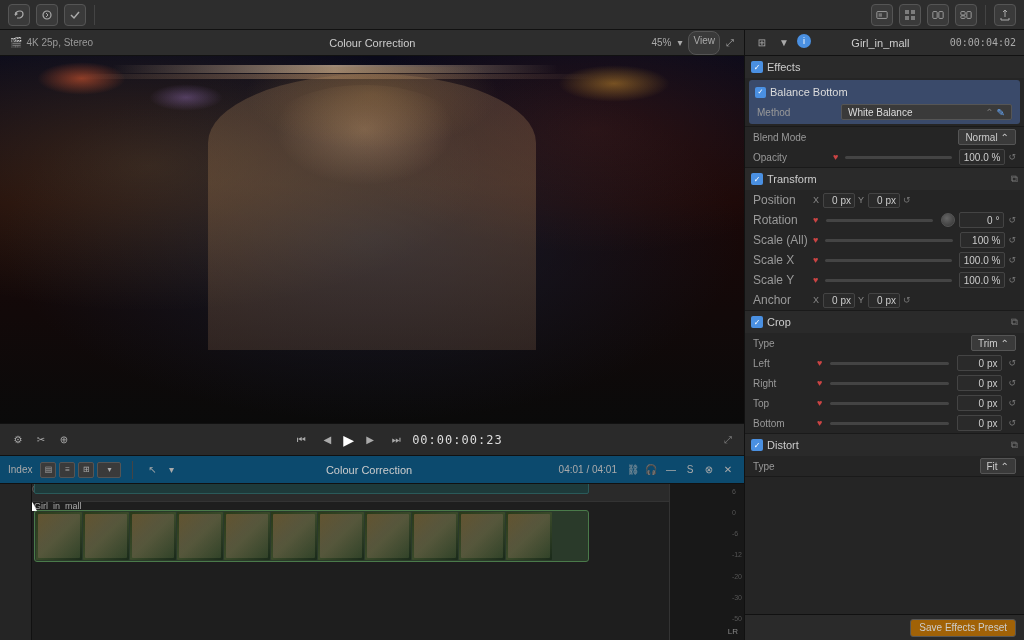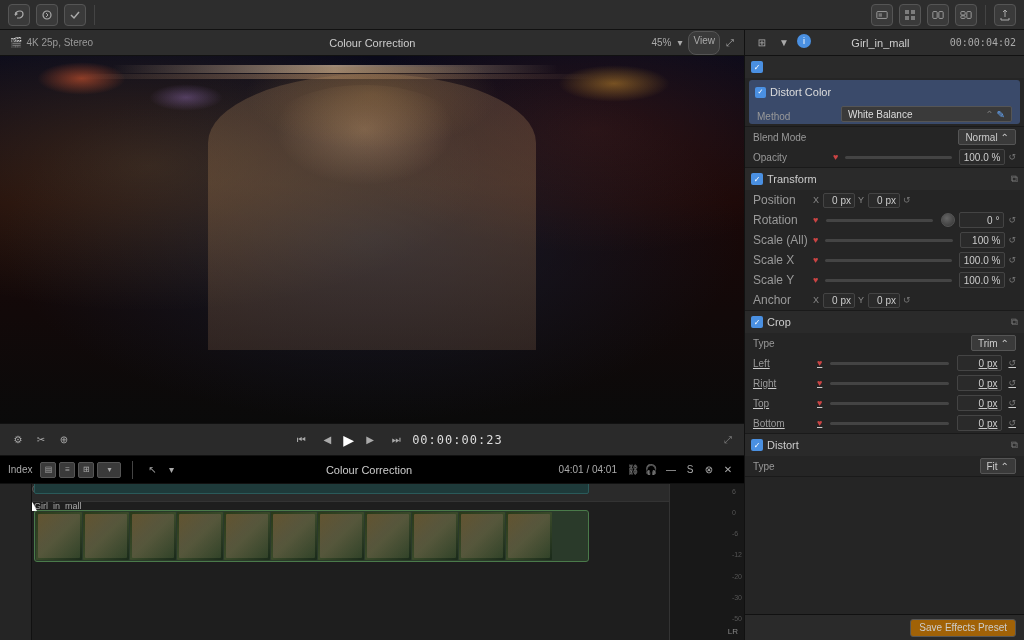--- a/index.html
+++ b/index.html
@@ -147,21 +147,21 @@
     .timeline-area {
       height: 185px;
       background: #1e1e1e;
       border-top: 1px solid #111;
       display: flex;
       flex-direction: column;
       flex-shrink: 0;
     }
     .timeline-header {
       height: 28px;
-      background: #000000;
+      background: #0c4a6e;
       border-bottom: 1px solid #111;
       display: flex;
       align-items: center;
       padding: 0 8px;
       gap: 8px;
     }
     .timeline-btn {
       color: #aaa; font-size: 10px; cursor: pointer;
       display: flex; align-items: center; gap: 3px;
     }
@@ -384,21 +384,21 @@
       background: #4a90e2;
       border-radius: 2px;
       display: flex; align-items: center; justify-content: center;
       color: #fff; font-size: 7px;
       flex-shrink: 0;
     }
     .sub-title { color: #ddd; font-size: 11px; }
     .param-row {
       height: 20px;
       display: flex;
-      align-items: flex-end;
+      align-items: center;
       padding: 0 8px;
       gap: 4px;
     }
     .param-label {
       color: #999; font-size: 10px;
       width: 80px; flex-shrink: 0;
     }
     .param-value-text {
       flex: 1;
       height: 16px;
@@ -489,21 +489,21 @@
       background: radial-gradient(circle at 40% 35%, #666, #333);
       border: 1px solid #555;
       display: flex; align-items: center; justify-content: center;
       cursor: pointer;
     }
 
     
     .crop-row {
       height: 20px;
       display: flex; align-items: center;
-      padding: 0 8px; gap: 4px; text-decoration: underline;
+      padding: 0 8px; gap: 4px;
     }
     .crop-label { color: #999; font-size: 10px; width: 60px; }
     .crop-heart { color: #c44; font-size: 9px; }
 
     
     .bottom-bar {
       height: 26px;
       background: #2a2a2a;
       border-top: 1px solid #111;
       display: flex;
@@ -782,26 +782,27 @@
       </div>
       <span class="inspector-title">Girl_in_mall</span>
       <span class="inspector-time">00:00:04:02</span>
     </div>
 
     <div class="inspector-body">
 
       <div class="section">
         <div class="section-header">
           <div class="section-checkbox">✓</div>
+          <span class="section-title">Effects</span>
         </div>
 
         <div class="subsection">
           <div class="subsection-title">
             <div class="sub-checkbox">✓</div>
-            <span class="sub-title">Distort Color</span>
+            <span class="sub-title">Balance Bottom</span>
           </div>
           <div class="param-row">
             <span class="param-label">Method</span>
             <div class="param-value-text" style="flex:1; cursor:pointer;">
               <span>White Balance</span>
               <span style="margin-left:auto; color:#777;">⌃</span>
               <span style="color:#6af; margin-left:3px;">✎</span>
             </div>
           </div>
         </div>

